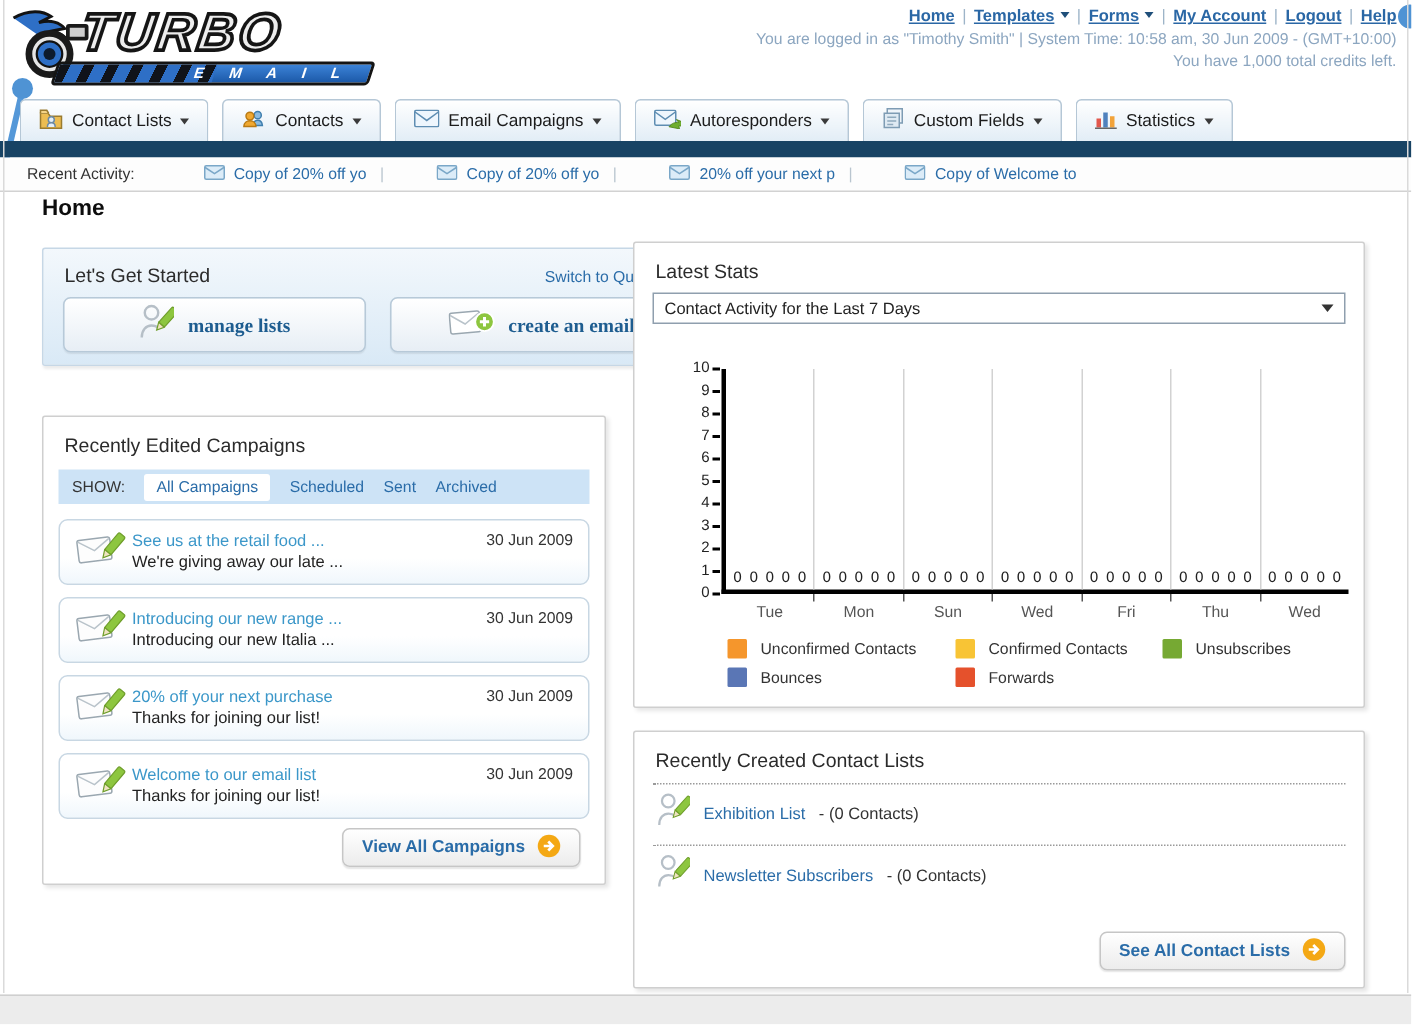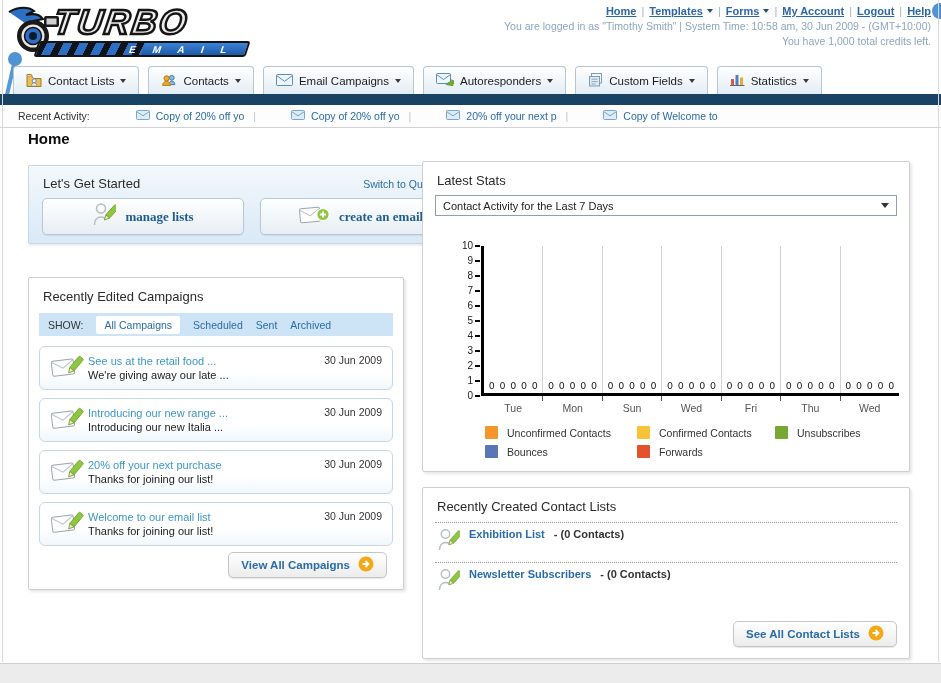--- a/index.html
+++ b/index.html
@@ -105,21 +105,21 @@
   .ymark { position:absolute; left:-6px; width:5px; height:1.5px; background:#000; }
 
   .legend { position:absolute; left:62px; top:264px; display:grid; grid-template-columns:152px 138px auto; row-gap:6px; }
   .lg-item { display:flex; align-items:center; gap:9px; font-size:10.5px; color:#333; }
   .lg-sq { width:13px; height:13px; border-radius:1px; flex:0 0 13px; }
 
   
   .panel-lists { left:422px; top:487px; width:488px; height:172px; }
   .cl-title { padding:11px 12px 8px 14px; }
   .dotted { border-bottom:1px dotted #9a9a9a; margin:0 12px; }
-  .cl-row { display:flex; align-items:flex-start; gap:9px; padding:5px 0 5px 14px;font-weight:bold; }
+  .cl-row { display:flex; align-items:center; gap:9px; padding:5px 0 5px 14px; }
   .cl-row a { font-size:11px; color:#2a6ca8; text-decoration:none; cursor:pointer; }
   .cl-det { font-size:11px; color:#333; }
   .cl-btn { right:12px; bottom:11px; }
 </style>
 </head>
 <body>
 
 <div id="app">
 
   <div class="logo">

